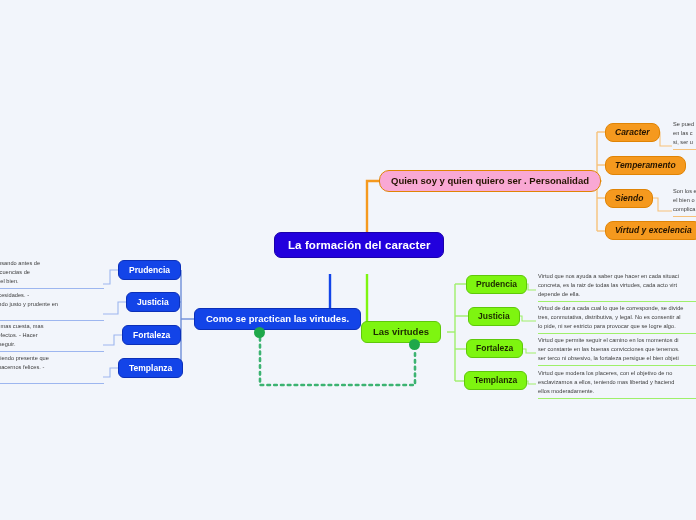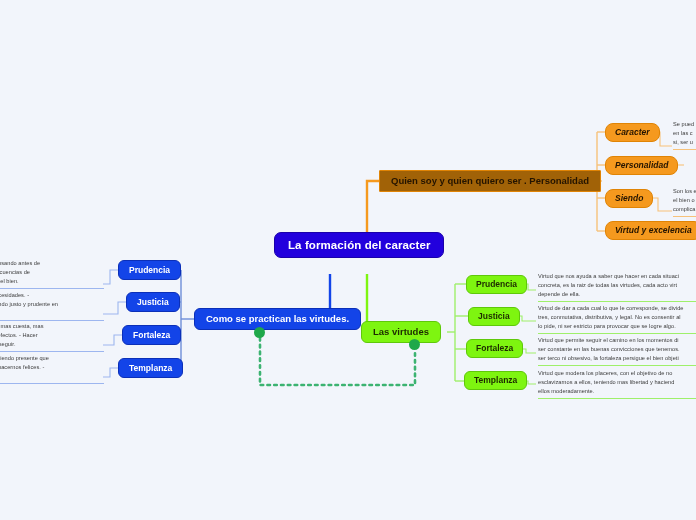--- a/index.html
+++ b/index.html
@@ -73,23 +73,23 @@
     background: #f5991e;
     border: 1px solid #e08405;
     border-radius: 8px;
     font-size: 8.5px;
     padding: 0 9px;
     height: 19px;
     color: #241400;
     font-style: italic;
   }
   .node-orange-main {
-    background: #a16207;
+    background: #f9a8d4;
     border: 1px solid #e08405;
-    border-radius: 1px;
+    border-radius: 10px;
     font-size: 9.5px;
     padding: 8px 11px;
     height: 22px;
     color: #241400;
   }
 
   
   .node-green {
     background: #7ef510;
     border: 1px solid #5fc80a;
@@ -199,21 +199,21 @@
   <div class="note note-blue" style="left:-34px; top:322px; width:138px;">ezó(mientras mas cuesta, mas
 a nuestros defectos. - Hacer
 te motiven a seguir.</div>
   <div class="note note-blue" style="left:-34px; top:354px; width:138px;">deseos. - Teniendo presente que
 profundo de hacernos felices. -
 oderación.</div>
 
   <div class="node node-orange-main" style="left:379px; top:170px;">Quien soy y quien quiero ser . Personalidad</div>
 
   <div class="node node-orange" style="left:605px; top:123px;">Caracter</div>
-  <div class="node node-orange" style="left:605px; top:156px;">Personalidad</div>
+  <div class="node node-orange" style="left:605px; top:156px;">Temperamento</div>
   <div class="node node-orange" style="left:605px; top:189px;">Siendo</div>
   <div class="node node-orange" style="left:605px; top:221px;">Virtud y excelencia</div>
 
   <div class="note note-orange" style="left:673px; top:120px; width:100px;">Se pued
 en las c
 si, ser u</div>
   <div class="note note-orange" style="left:673px; top:187px; width:100px;">Son los e
 el bien o
 complica</div>
 

